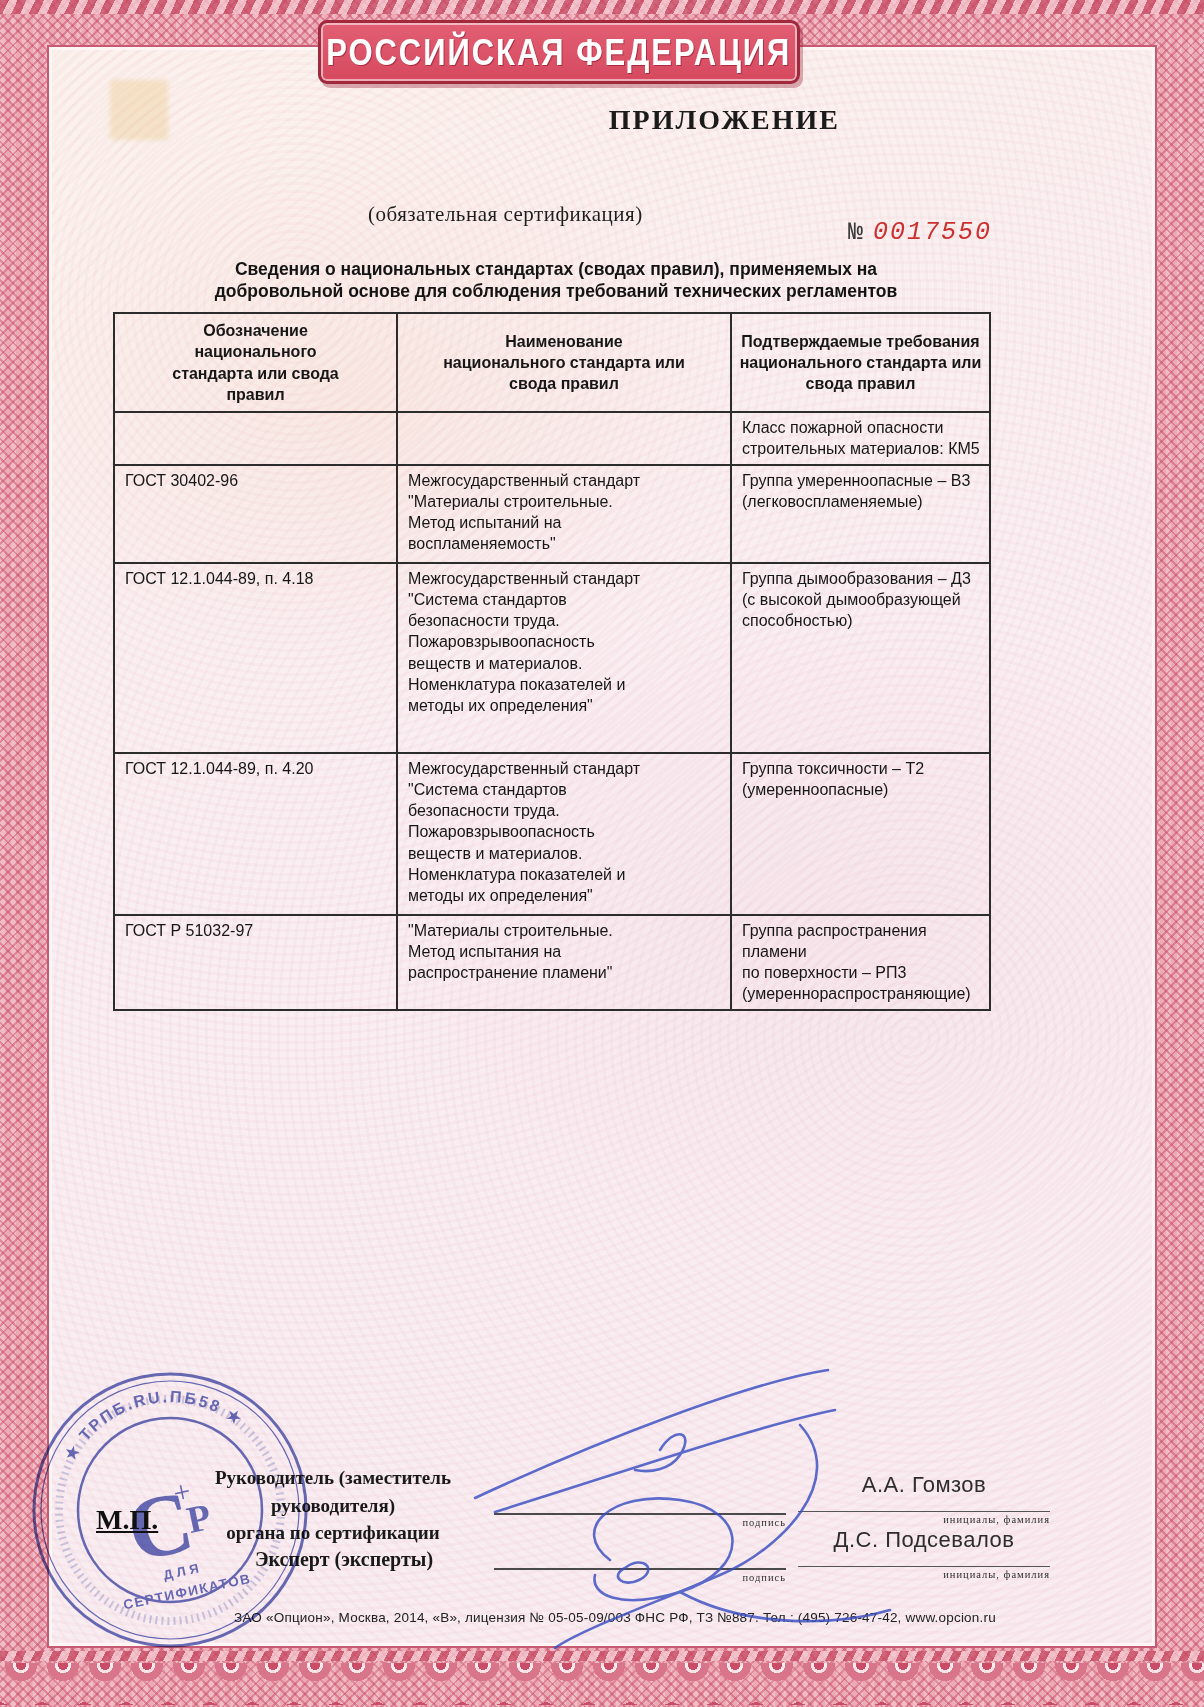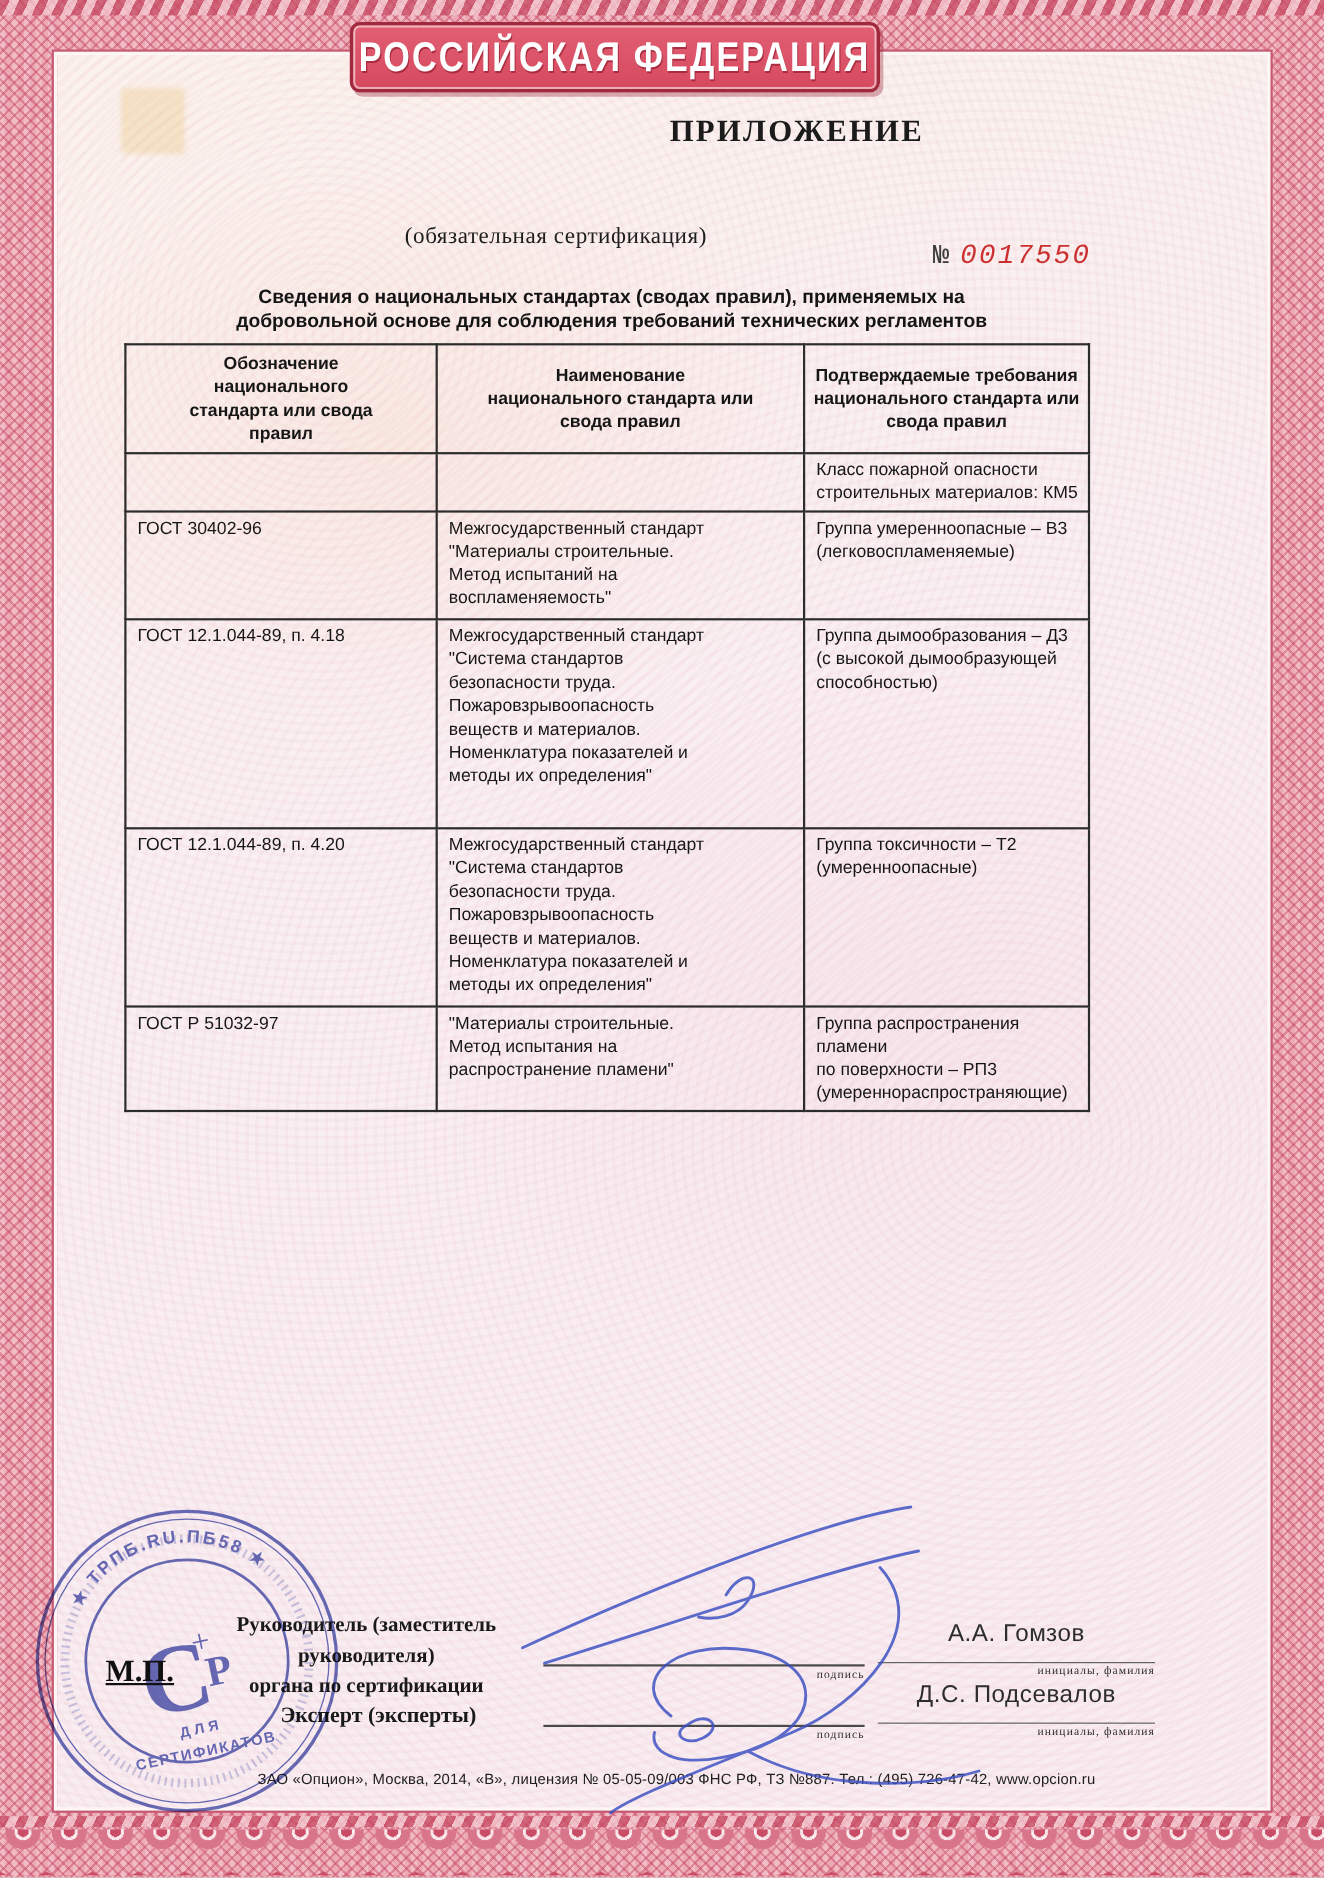--- a/index.html
+++ b/index.html
@@ -1,19 +1,19 @@
 <!DOCTYPE html>
 <html><head>
 <meta charset="utf-8">
 <style>
   html,body { margin:0; padding:0; background:#888; }
   .page {
     position:relative; width:1204px; height:1707px; margin:0 auto;
     font-family:"Liberation Sans", sans-serif; overflow:hidden;
-    background:#ffffff;
+    background:#fdba74;
   }
   
   .band {
     position:absolute; inset:0;
     background:
       repeating-linear-gradient(45deg, rgba(196,60,92,.40) 0 2px, transparent 2px 7px),
       repeating-linear-gradient(-45deg, rgba(196,60,92,.40) 0 2px, transparent 2px 7px),
       repeating-linear-gradient(90deg, rgba(244,205,212,.5) 0 5px, transparent 5px 11px),
       #ecaab5;
   }

